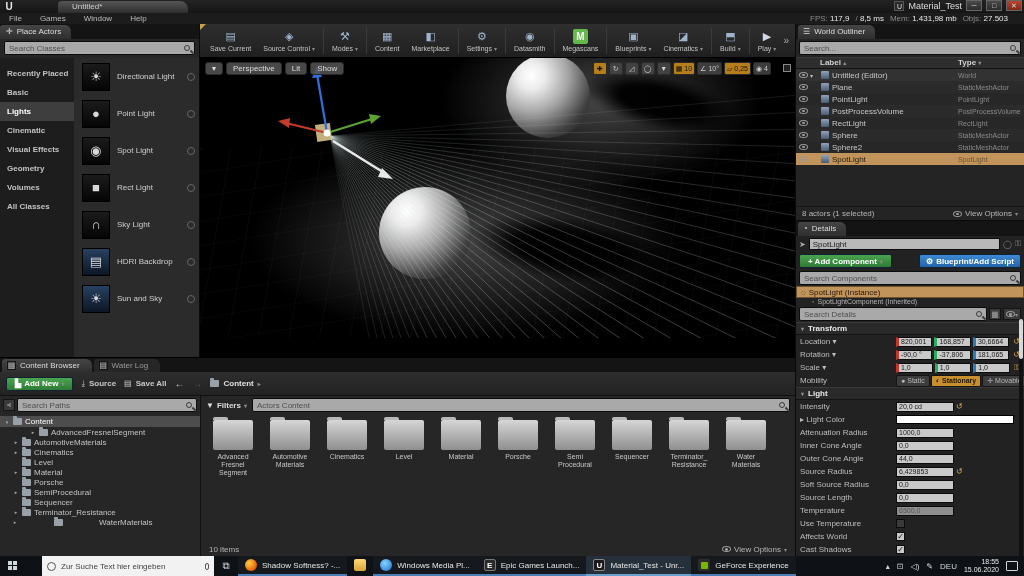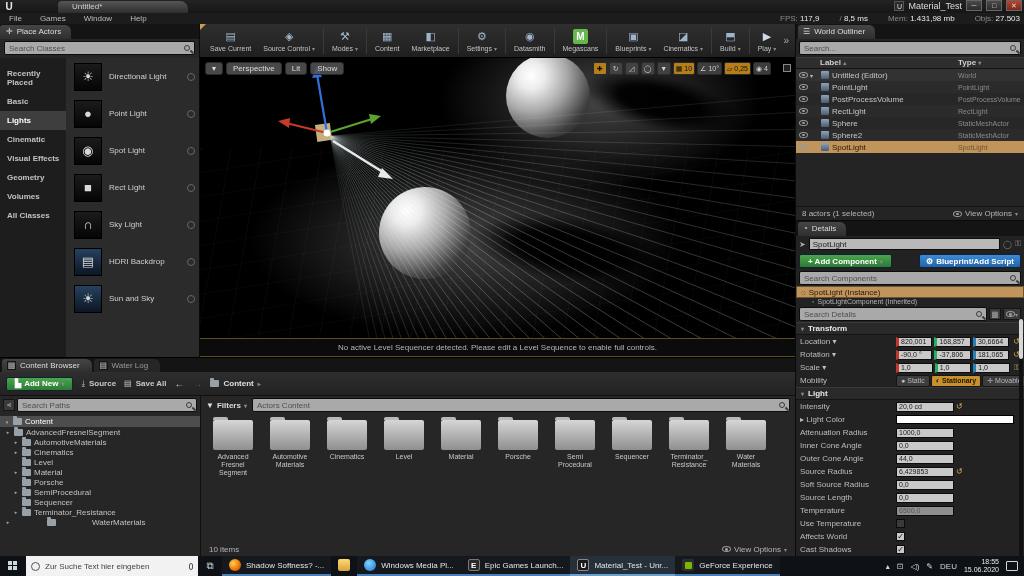--- a/index.html
+++ b/index.html
@@ -10,40 +10,40 @@
   .titlebar{position:absolute;left:0;top:0;width:1024px;height:13px;background:linear-gradient(#232323,#161616);display:flex;align-items:center;}
   .ue-logo{width:18px;color:#e8e8e8;font-weight:bold;font-size:10px;text-align:center;}
   .doc-tab{margin-left:40px;width:130px;height:12px;background:linear-gradient(#555,#2e2e2e);border-radius:4px 8px 0 0;color:#cfcfcf;font-size:8px;padding:1px 0 0 14px;}
   .win-right{position:absolute;right:2px;top:0;display:flex;align-items:center;gap:4px;}
   .win-title{color:#ddd;font-size:9px;display:flex;align-items:flex-end;gap:4px;}
   .win-ico{width:10px;height:10px;background:#2a2a2a;border:1px solid #555;color:#ddd;font-size:7px;text-align:center;line-height:9px;}
   .win-btn{width:16px;height:11px;background:linear-gradient(#4a4a4a,#2c2c2c);border:1px solid #666;color:#ddd;font-size:7px;text-align:center;line-height:10px;}
   .win-btn.close{background:linear-gradient(#b8452f,#7d2a1a);}
   .menubar{position:absolute;left:0;top:13px;width:1024px;height:11px;background:#1c1c1c;display:flex;align-items:center;}
   .menu-item{padding:0 9px;color:#bbb;font-size:8px;}
-  .stats{position:absolute;right:4px;top:0;height:11px;display:flex;align-items:center;gap:20px;}
+  .stats{position:absolute;right:16px;top:0;height:11px;display:flex;align-items:center;gap:6px;}
   .stats .sl{color:#8a8a8a;} .stats .sv{color:#e8e8e8;}
 
   
   .main{position:absolute;left:0;top:24px;width:1024px;height:532px;display:flex;}
   .leftcol{width:795px;display:flex;flex-direction:column;}
   .toprow{height:333px;display:flex;}
   .rightpanel{width:229px;background:#1e1e1e;border-left:1px solid #0a0a0a;display:flex;flex-direction:column;}
 
   
   .place{width:200px;background:#1f1f1f;display:flex;flex-direction:column;border-right:1px solid #0a0a0a;}
   .ptabrow{height:15px;background:#141414;display:flex;align-items:flex-end;}
   .ptab{height:14px;background:linear-gradient(#454545,#2f2f2f);border-radius:3px 6px 0 0;padding:2px 10px 0 6px;color:#ddd;display:flex;gap:4px;font-size:8px;}
   .searchrow{height:19px;padding:2px 4px;background:#262626;}
   .searchbox{height:14px;background:#a9a9a9;border:1px solid #0c0c0c;border-radius:2px;display:flex;align-items:center;padding:0 4px;color:#4f4f4f;font-size:8px;}
   .searchbox .ph{flex:1;white-space:nowrap;overflow:hidden;}
   .mag{width:6px;height:6px;border:1.4px solid #3c3c3c;border-radius:50%;position:relative;flex:none;}
   .mag::after{content:"";position:absolute;left:5px;top:5px;width:4px;height:1.6px;background:#3c3c3c;transform:rotate(45deg);}
   .pbody{flex:1;display:flex;min-height:0;}
-  .pcats{width:66px;background:#1d1d1d;padding-top:6px;}
+  .pcats{width:74px;background:#1d1d1d;padding-top:6px;}
   .pcat{padding:5px 0 5px 7px;color:#c2c2c2;font-weight:bold;font-size:8px;}
   .pcat.sel{background:#3e3e3e;color:#fff;}
   .pitems{flex:1;background:#2b2b2b;overflow:hidden;}
   .pitem{height:37px;display:flex;align-items:center;gap:7px;padding:0 4px 0 8px;}
   .pthumb{width:28px;height:28px;background:linear-gradient(#1b1b1b,#050505);border:1px solid #000;color:#d8d8d8;font-size:13px;display:flex;align-items:center;justify-content:center;flex:none;}
   .pthumb.blue{background:linear-gradient(#27415f,#0c1624);}
   .pitem .plabel{flex:1;color:#cfcfcf;}
   .pitem .grab{width:8px;height:8px;border:1px solid #666;border-radius:50%;color:#666;flex:none;}
 
   
@@ -152,21 +152,21 @@
   .bigfolder::before{content:"";position:absolute;left:0;top:-3px;width:15px;height:3px;background:#b9b9b9;border-radius:2px 2px 0 0;}
   .fname{font-size:7px;color:#c8c8c8;text-align:center;line-height:1.15;}
   .cfoot{height:14px;display:flex;align-items:center;padding:0 8px;color:#b5b5b5;}
   .cfoot .vo{margin-left:auto;display:flex;gap:3px;align-items:center;}
 
   
   .taskbar{position:absolute;left:0;top:556px;width:1024px;height:20px;background:#0e1216;display:flex;align-items:stretch;color:#ddd;}
   .startbtn{width:26px;display:flex;align-items:center;justify-content:center;}
   .winlogo{width:10px;height:10px;display:grid;grid-template-columns:4px 4px;grid-template-rows:4px 4px;gap:1px;}
   .winlogo span{background:#cfd8dc;}
-  .tsearch{width:172px;background:#f2f2f2;display:flex;align-items:center;gap:5px;padding:0 5px;color:#444;}
+  .tsearch{width:172px;background:#f2f2f2;display:flex;align-items:center;gap:5px;padding:0 5px;color:#444;margin-left:16px;}
   .ring{width:9px;height:9px;border:1.5px solid #555;border-radius:50%;flex:none;}
   .micro{width:4px;height:7px;border:1px solid #555;border-radius:2px;margin-left:auto;flex:none;}
   .tviewico{width:24px;display:flex;align-items:center;justify-content:center;color:#cfd8dc;font-size:10px;}
   .tapp{display:flex;align-items:center;gap:5px;padding:0 7px;border-bottom:2px solid transparent;max-width:120px;}
   .tapp.run{border-bottom:2px solid #4a7fb5;background:rgba(255,255,255,.03);}
   .tapp.active{background:#26303a;border-bottom:2px solid #6aa0cc;}
   .tapp .alabel{white-space:nowrap;overflow:hidden;text-overflow:ellipsis;font-size:8px;color:#e4e4e4;}
   .aico{width:12px;height:12px;border-radius:2px;flex:none;display:flex;align-items:center;justify-content:center;font-size:8px;font-weight:bold;color:#fff;}
   .aico.firefox{background:radial-gradient(circle at 35% 35%,#ffd24a,#e66000 70%);border-radius:50%;}
   .aico.explorer{background:linear-gradient(#ffd975,#d9a33a);}
@@ -472,23 +472,20 @@
                   <span>0,25</span>
                 </div>
                 <div class="vsm">
                   <span>◉</span>
                   <span>4</span>
                 </div>
               </div>
             <div class="vp-maxi"></div>
           </div>
 
-          <div class="seqstrip">
-            <span>No active Level Sequencer detected. Please edit a Level Sequence to enable full controls.</span>
-          </div>
         </div>
       </div>
 
       <div class="cbrowser">
         <div class="ctabs">
           <div class="ctab active">
             <span class="sqico" style="width:9px;height:9px;">▦</span>
             <span>Content Browser</span>
           </div>
           <div class="ctab idle">
@@ -526,21 +523,21 @@
                 <span class="ph">Search Paths</span>
                   <span class="mag"></span>
               </div>
             </div>
             <div class="tree" id="tree">
                 <div class="trow root">
                   <span class="texp">▾</span>
                   <span class="folder-ico"></span>
                   <span>Content</span>
                 </div>
-                <div class="trow" style="padding-left: 5px;">
+                <div class="trow" style="padding-left: 30px;">
                   <span class="texp">▸</span>
                   <span class="folder-ico"></span>
                   <span>AdvancedFresnelSegment</span>
                 </div>
                 <div class="trow" style="padding-left: 13px;">
                   <span class="texp">▸</span>
                   <span class="folder-ico"></span>
                   <span>AutomotiveMaterials</span>
                 </div>
                 <div class="trow" style="padding-left: 13px;">
@@ -571,21 +568,21 @@
                 <div class="trow" style="padding-left: 13px;">
                   <span class="texp"></span>
                   <span class="folder-ico"></span>
                   <span>Sequencer</span>
                 </div>
                 <div class="trow" style="padding-left: 13px;">
                   <span class="texp">▸</span>
                   <span class="folder-ico"></span>
                   <span>Terminator_Resistance</span>
                 </div>
-                <div class="trow" style="padding-left: 5px; gap: 36px;">
+                <div class="trow" style="padding-left: 12px; gap: 36px;">
                   <span class="texp">▸</span>
                   <span class="folder-ico"></span>
                   <span>WaterMaterials</span>
                 </div>
               </div>
           </div>
           <div class="cright">
             <div class="filtrow">
               <div class="filters">
                 <span>▼</span>
@@ -671,20 +668,27 @@
           <span class="hl"><span>Label</span> <span class="caret">▴</span></span>
           <span class="ht"><span>Type</span> <span class="caret">▾</span></span>
         </div>
         <div id="orows">
             <div class="orow world">
               <span class="oeye"><span class="eye-ico"></span></span>
               <span class="oexp">▾</span>
               <span class="oico"></span>
               <span class="olabel">Untitled (Editor)</span>
               <span class="otype">World</span>
+            </div>
+            <div class="orow">
+              <span class="oeye"><span class="eye-ico"></span></span>
+              <span class="oexp"></span>
+              <span class="oico"></span>
+              <span class="olabel">Plane</span>
+              <span class="otype">StaticMeshActor</span>
             </div>
             <div class="orow">
               <span class="oeye"><span class="eye-ico"></span></span>
               <span class="oexp"></span>
               <span class="oico"></span>
               <span class="olabel">PointLight</span>
               <span class="otype">PointLight</span>
             </div>
             <div class="orow">
               <span class="oeye"><span class="eye-ico"></span></span>

